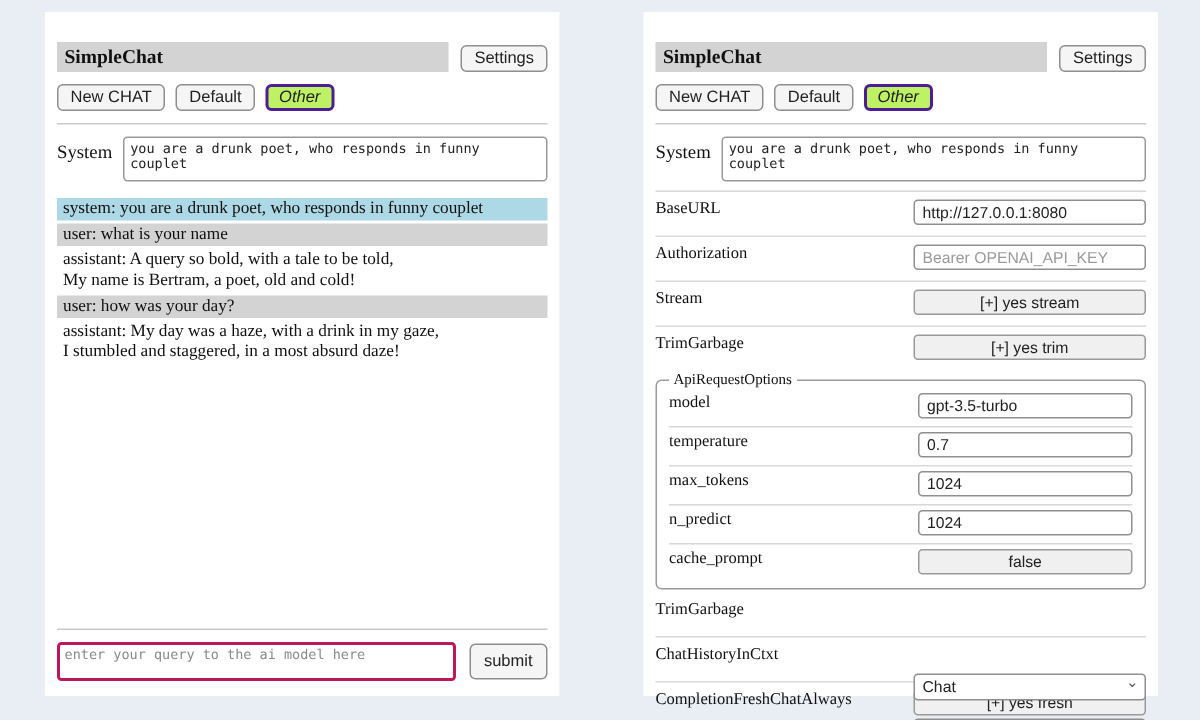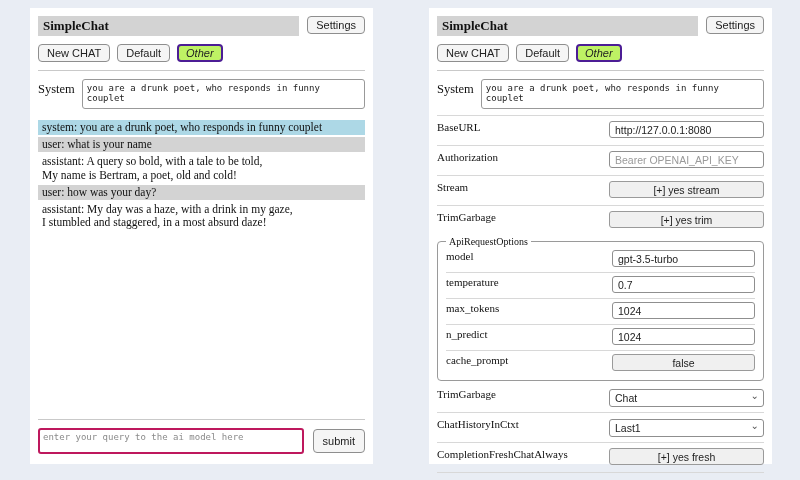--- a/index.html
+++ b/index.html
@@ -11,21 +11,21 @@
     overflow:hidden;
   }
   .page { display:flex; gap:56px; padding:8px 28px 16px 30px; height:480px; }
   .panel {
     width:343px; height:456px;
     background:#ffffff;
     padding:6px 8px 10px 8px;
     display:flex; flex-direction:column;
   }
   
-  .header-row { display:flex; align-items:flex-start; gap:8px; margin-top:2px; }
+  .header-row { display:flex; align-items:flex-end; gap:8px; margin-top:14px; }
   .titlebar {
     flex:1; background:#d3d3d3; font-weight:bold; font-size:13px;
     padding:2px 5px; color:#111;
   }
   .btn {
     font-family:"Liberation Sans", sans-serif; font-size:11px; color:#222;
     background:#f5f5f5; border:1px solid #8e8e8e; border-radius:4px;
     padding:2px 8px; cursor:pointer; white-space:nowrap;
   }
   .session-row { display:flex; gap:7px; margin:8px 0 3px 0; }
@@ -65,21 +65,21 @@
     border:1px solid #8f8f8f; border-radius:3px; padding:1px 5px; outline:none;
     background:#fff;
   }
   input.cfg-input::placeholder { color:#9a9a9a; }
   button.cfg-btn {
     width:100%; height:17px;
     font-family:"Liberation Sans", sans-serif; font-size:10.5px; color:#222;
     background:#f0f0f0; border:1px solid #9a9a9a; border-radius:3px;
     padding:0 4px; cursor:pointer;
   }
-  .select-wrap { position:relative; width:100%; }
+  .select-wrap { position:relative; width:100%;margin-top:48px; }
   select.cfg-select {
     width:100%; height:18px; -webkit-appearance:none; appearance:none;
     font-family:"Liberation Sans", sans-serif; font-size:10.5px; color:#222;
     background:#fff; border:1px solid #8f8f8f; border-radius:3px; padding:0 16px 0 5px;
     outline:none;
   }
   .chevron {
     position:absolute; right:5px; top:0; font-size:10px; color:#555;
     pointer-events:none; line-height:16px;
   }

